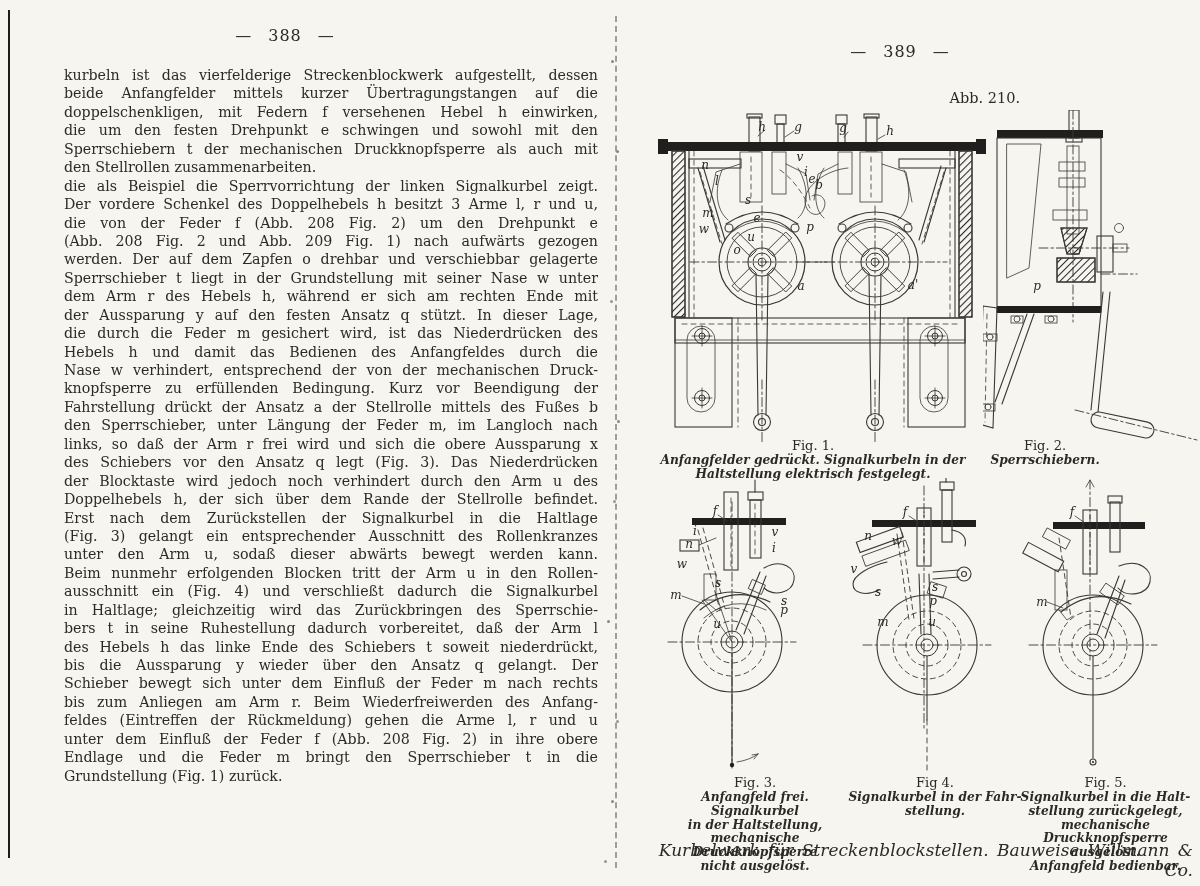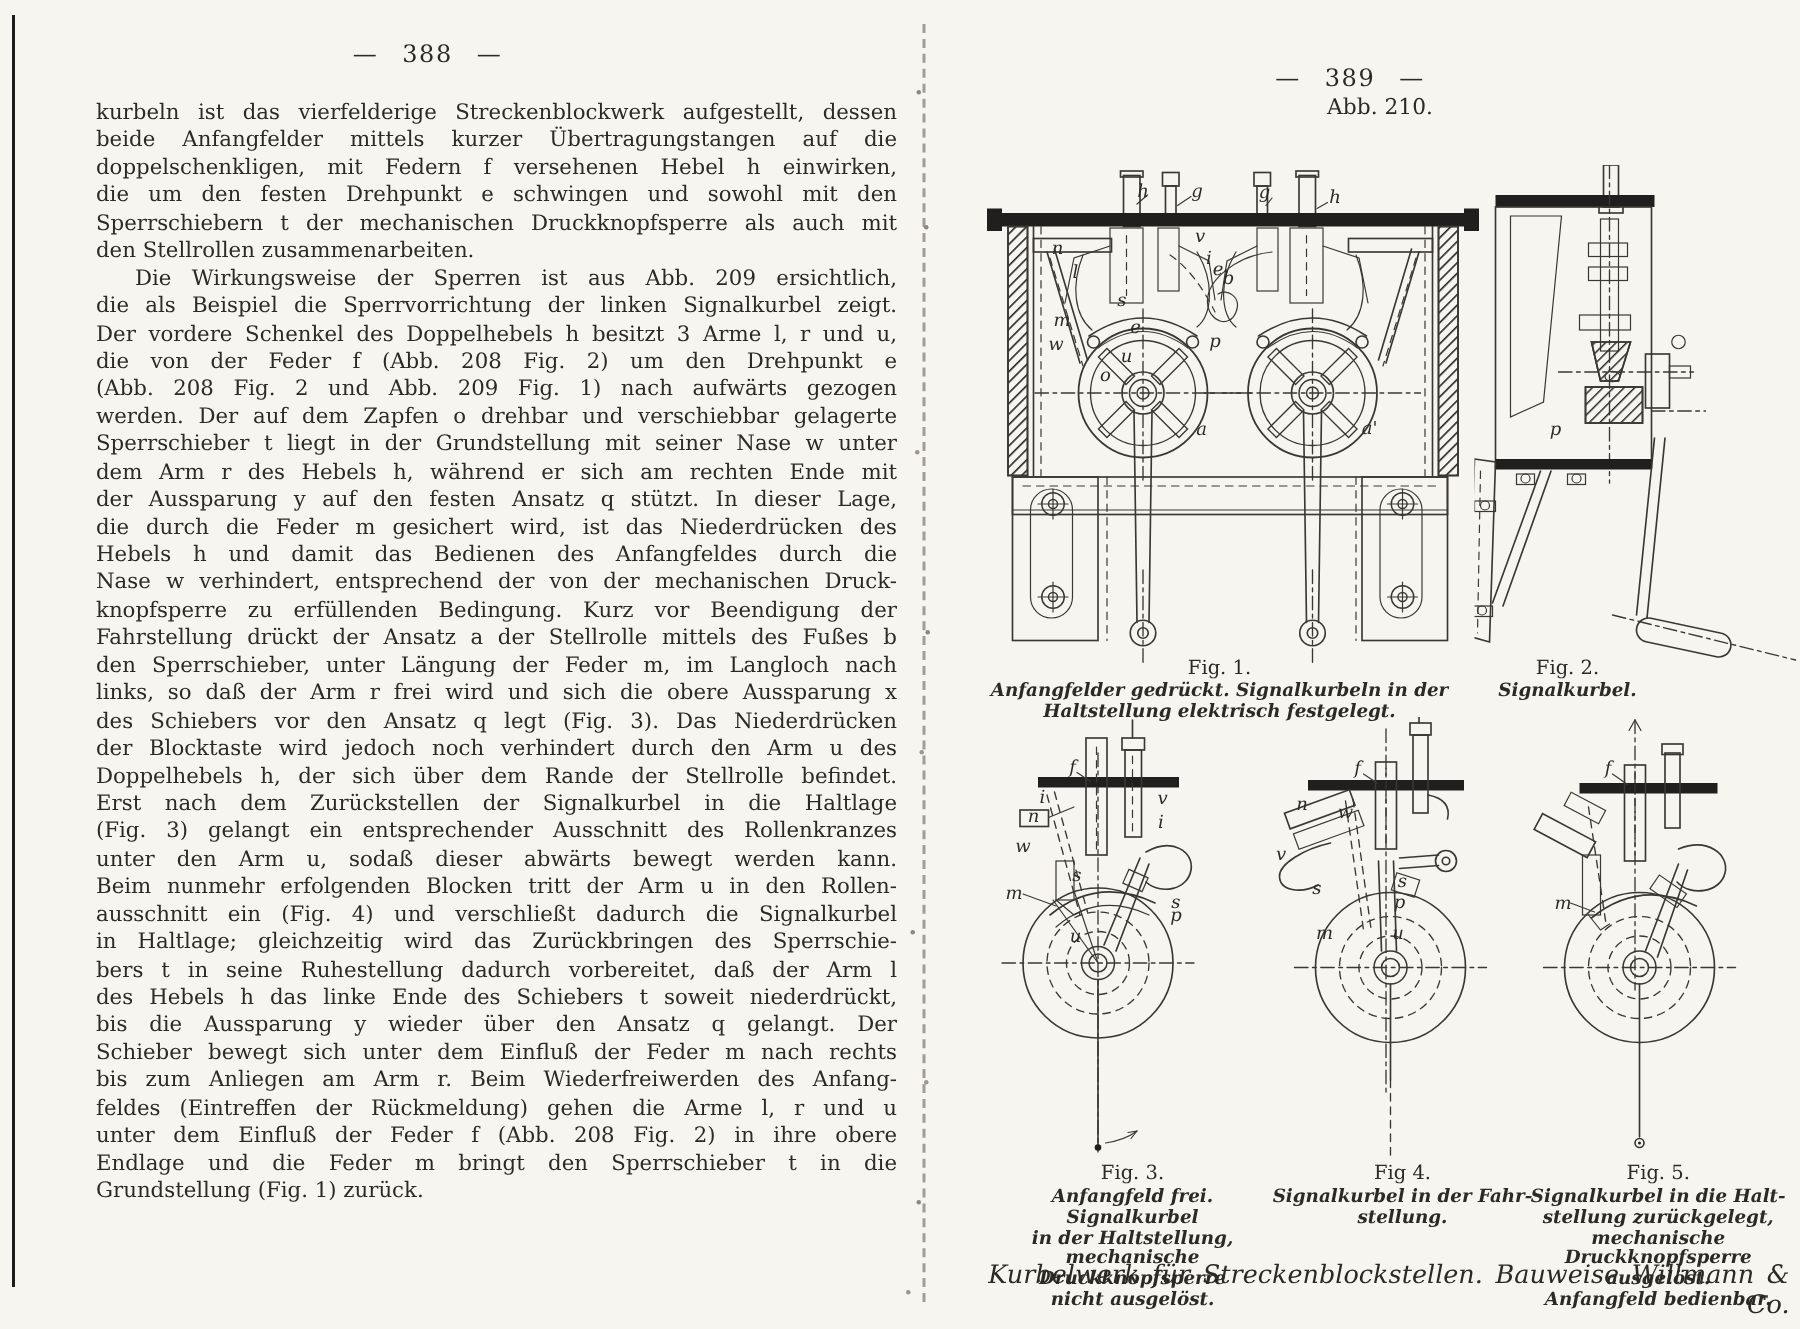--- a/index.html
+++ b/index.html
@@ -14,21 +14,21 @@
   #gutter-line{left:615px;top:16px;height:852px;width:0;border-left:2px dashed #84827a;opacity:.75;}
   #gutter-specks{left:611px;top:60px;width:3px;height:3px;background:#8a887f;border-radius:50%;
     box-shadow:5px 90px #8a887f,-1px 240px #9a988f,6px 360px #8a887f,2px 440px #9a988f,
     -4px 560px #8a887f,5px 660px #9a988f,0px 740px #8a887f,-7px 800px #9a988f;}
   .pg-header{text-align:center;font-size:16px;letter-spacing:1px;word-spacing:10px;}
   #text-column{left:64px;top:66px;width:534px;}
   .tl{font-size:14.2px;line-height:18.45px;height:18.45px;white-space:nowrap;
       text-align:justify;text-align-last:justify;}
   .tl.pend{text-align-last:left;}
   .tl.ind{text-indent:26px;}
-  #abb-label{left:820px;top:64px;width:200px;text-align:center;font-size:14.5px;}
+  #abb-label{left:820px;top:90px;width:200px;text-align:right;font-size:14.5px;}
   .fig{position:absolute;}
   .fig svg{position:absolute;left:0;top:0;}
   .ink{stroke:#3a3833;fill:none;stroke-width:1.1;stroke-linecap:round;}
   .ink .fill{fill:#201f1d;stroke:none;}
   .ink .dd{stroke-dasharray:9 3 2.5 3;stroke-width:.9;}
   .ink .dsh{stroke-dasharray:5 4;stroke-width:.9;}
   .ink .thin{stroke-width:.8;}
   .plabel{position:absolute;transform:translate(-50%,-55%);
     font:italic 12px "DejaVu Serif","Liberation Serif",serif;color:#2c2a25;}
   .capblock{text-align:center;}
@@ -45,21 +45,20 @@
 <div class="abs" id="gutter-specks"></div>
 
 <div class="abs pg-header" style="left:160px;top:26px;width:250px;">— 388 —</div>
 <div class="abs" id="text-column">
     <div class="tl">kurbeln ist das vierfelderige Streckenblockwerk aufgestellt, dessen</div>
     <div class="tl">beide Anfangfelder mittels kurzer Übertragungstangen auf die</div>
     <div class="tl">doppelschenkligen, mit Federn f versehenen Hebel h einwirken,</div>
     <div class="tl">die um den festen Drehpunkt e schwingen und sowohl mit den</div>
     <div class="tl">Sperrschiebern t der mechanischen Druckknopfsperre als auch mit</div>
     <div class="tl pend">den Stellrollen zusammenarbeiten.</div>
-    <div class="tl ind">Die Wirkungsweise der Sperren ist aus Abb. 209 ersichtlich,</div>
     <div class="tl">die als Beispiel die Sperrvorrichtung der linken Signalkurbel zeigt.</div>
     <div class="tl">Der vordere Schenkel des Doppelhebels h besitzt 3 Arme l, r und u,</div>
     <div class="tl">die von der Feder f (Abb. 208 Fig. 2) um den Drehpunkt e</div>
     <div class="tl">(Abb. 208 Fig. 2 und Abb. 209 Fig. 1) nach aufwärts gezogen</div>
     <div class="tl">werden. Der auf dem Zapfen o drehbar und verschiebbar gelagerte</div>
     <div class="tl">Sperrschieber t liegt in der Grundstellung mit seiner Nase w unter</div>
     <div class="tl">dem Arm r des Hebels h, während er sich am rechten Ende mit</div>
     <div class="tl">der Aussparung y auf den festen Ansatz q stützt. In dieser Lage,</div>
     <div class="tl">die durch die Feder m gesichert wird, ist das Niederdrücken des</div>
     <div class="tl">Hebels h und damit das Bedienen des Anfangfeldes durch die</div>
@@ -285,21 +284,21 @@
 <span class="plabel" style="left: 54px; top: 177px;">p</span>
   </div>
 
 <div class="abs capblock" style="left:648px;top:438px;width:330px;">
     <div class="figtitle">Fig. 1.</div>
     <div class="figcap">Anfangfelder gedrückt. Signalkurbeln in der</div>
     <div class="figcap">Haltstellung elektrisch festgelegt.</div>
   </div>
 <div class="abs capblock" style="left:955px;top:438px;width:180px;">
     <div class="figtitle">Fig. 2.</div>
-    <div class="figcap">Signalkurbel.</div>
+    <div class="figcap">Sperrschiebern.</div>
   </div>
 
 <div class="fig" style="left:658px;top:478px;width:182px;height:302px;">
 <svg viewBox="0 0 182 302" width="182" height="302">
 <defs>
   <g id="wheelA" stroke="#3a3833" fill="none">
     <circle r="50" stroke-width="1.1"></circle>
     <circle r="34" stroke-width="0.9" stroke-dasharray="5 4"></circle>
     <circle r="21" stroke-width="0.9" stroke-dasharray="5 4"></circle>
     <circle r="11" stroke-width="1"></circle>

